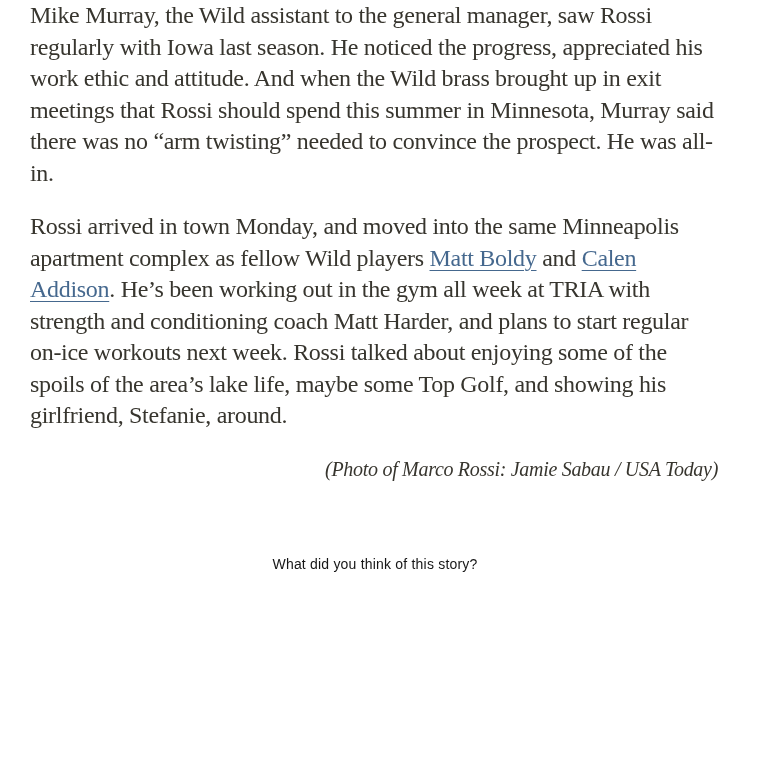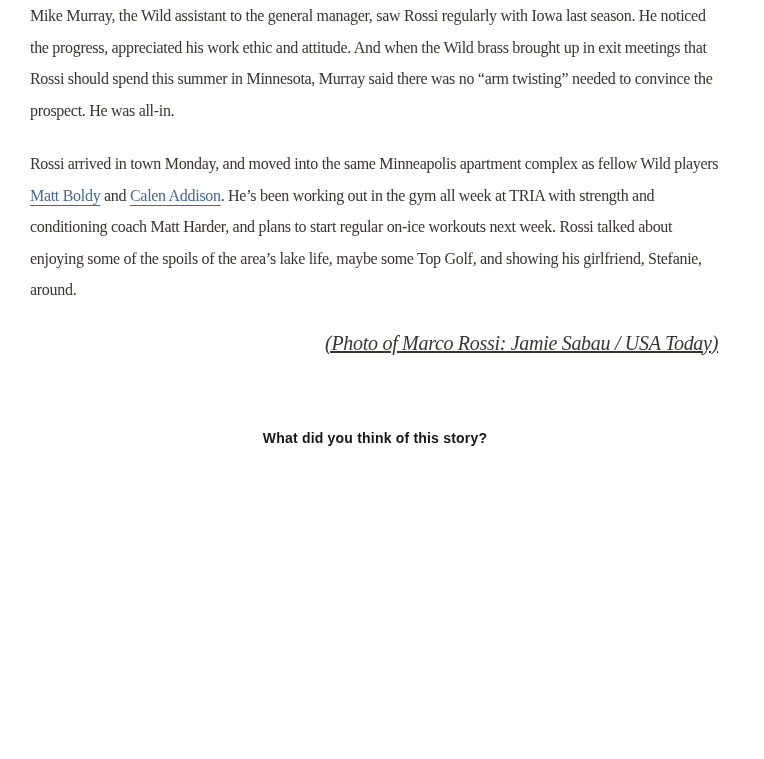--- a/index.html
+++ b/index.html
@@ -16,48 +16,47 @@
     background:var(--page-bg);
     font-family:"Liberation Serif", serif;
     overflow:hidden;
   }
   .article-col{
     width:690px;
     margin-left:30px;
     padding-top:0;
   }
   .body-para{
-    font-size:16px;
+    font-size:24px;
     line-height:31.5px;
     letter-spacing:-0.3px;
     color:var(--body-text);
     margin:0 0 22px 0;
     text-align:left;
   }
   .inline-link{
     color:var(--link);
     text-decoration-thickness:1px;
     text-underline-offset:4px;
   }
   .photo-credit{
     font-size:20px;
     line-height:31.5px;
     letter-spacing:-0.3px;
     font-style:italic;
     color:var(--body-text);
     text-align:right;
     margin:0;
     padding-right:2px;
-    text-decoration:underline;
   }
   .survey-prompt{
     margin-top:71px;
     text-align:center;
     font-family:"Liberation Sans", sans-serif;
-    font-weight:700;
+    font-weight:400;
     font-size:14px;
     letter-spacing:0.2px;
     color:var(--prompt);
   }
 </style>
 </head>
 <body>
 
 <main class="article-col">
   <article>

